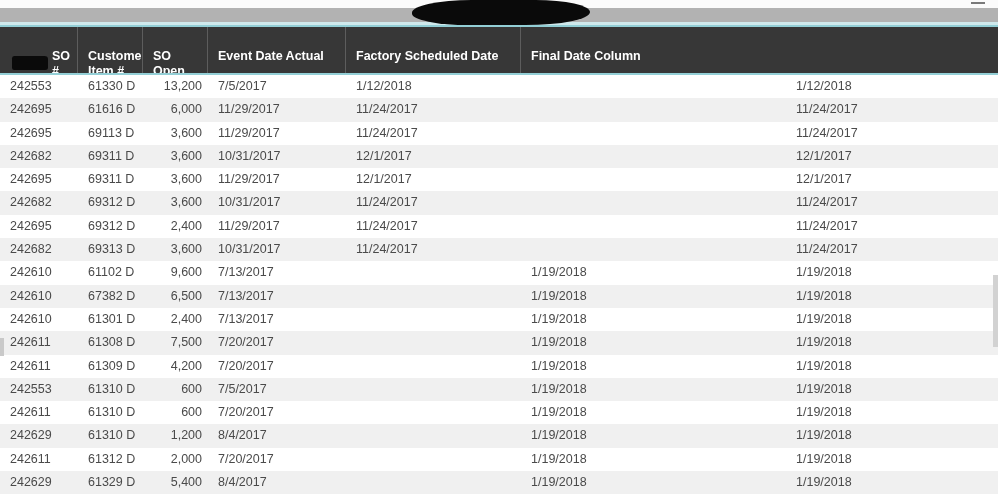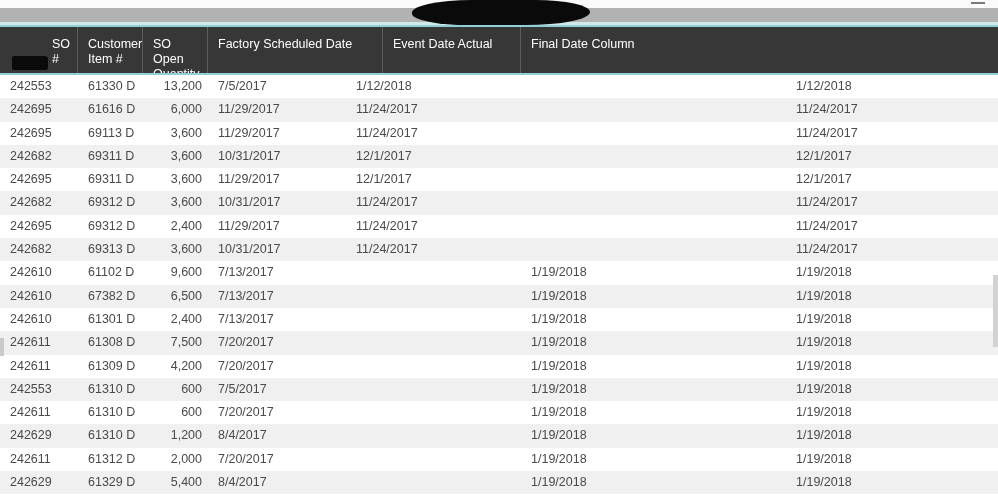--- a/index.html
+++ b/index.html
@@ -76,25 +76,25 @@
     position: relative;
     height: 50px;
     background: #373737;
     border-top: 2px solid #93cfd6;
     border-bottom: 2px solid #93cfd6;
     display: flex;
   }
   .grid-header .hcell {
     position: relative;
     height: 100%;
-    padding: 10px 8px 0 10px;
+    padding: 22px 8px 0 10px;
     color: #ffffff;
     font-size: 12.5px;
     line-height: 15px;
-    font-weight: 400;
+    font-weight: 700;
     white-space: normal;
     overflow: hidden;
     border-right: 1px solid #5d5d5d;
   }
   .grid-header .hcell:last-child { border-right: none; }
   .grid-header .hcell.first { padding-left: 52px; }
 
   .sort-arrow {
     position: absolute;
     left: 10px; bottom: 6px;
@@ -188,25 +188,25 @@
     <div class="grid-header">
       <div class="hcell first c0">
         <span>SO #</span>
       </div>
       <div class="hcell c1">
         <span>Customer Item #</span>
       </div>
       <div class="hcell c2">
         <span>SO Open Quantity</span>
       </div>
+      <div class="hcell c3">
+        <span>Event Date Actual</span>
+      </div>
       <div class="hcell c4">
         <span>Factory Scheduled Date</span>
-      </div>
-      <div class="hcell c3">
-        <span>Event Date Actual</span>
       </div>
       <div class="hcell c6">
         <span>Final Date Column</span>
         <span class="header-right-icon"></span>
       </div>
     </div>
 
     <div class="grid-body" id="grid-body">
         <div class="row odd">
           <div class="cell c0">242553</div>

